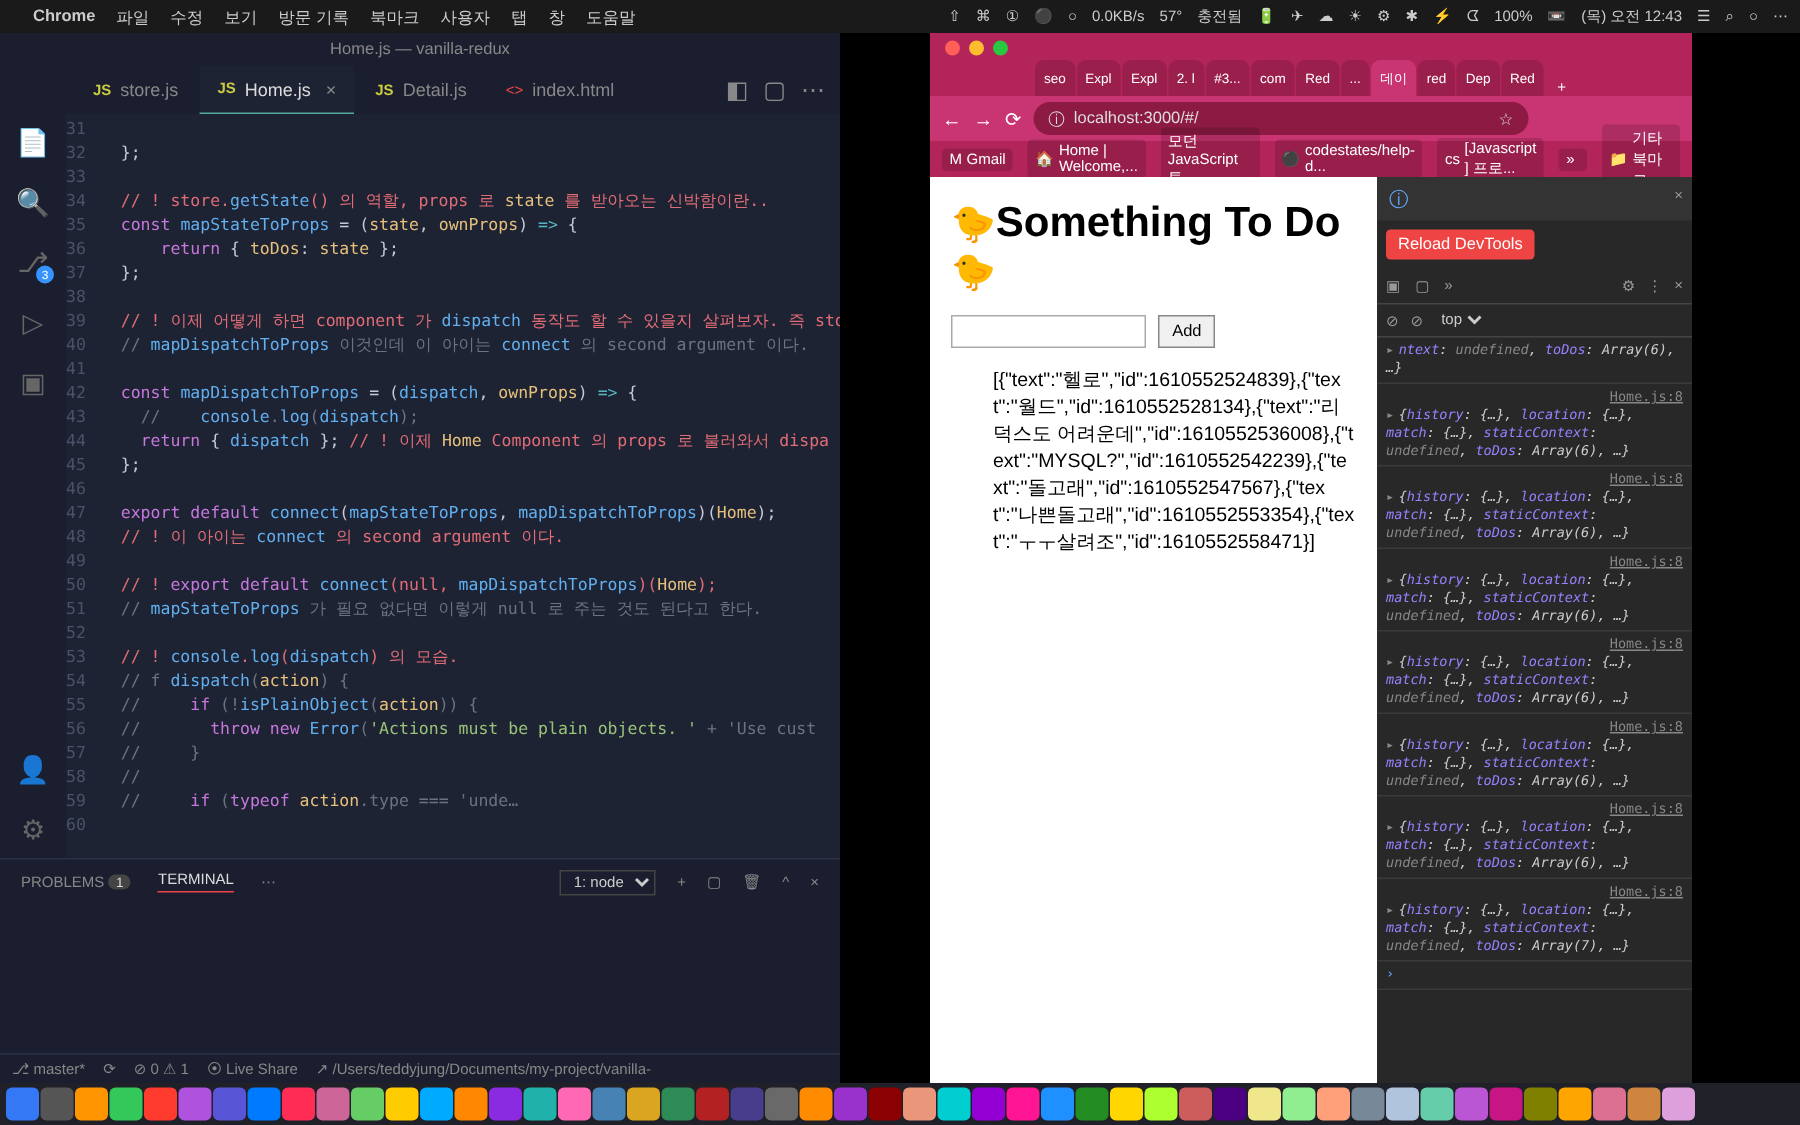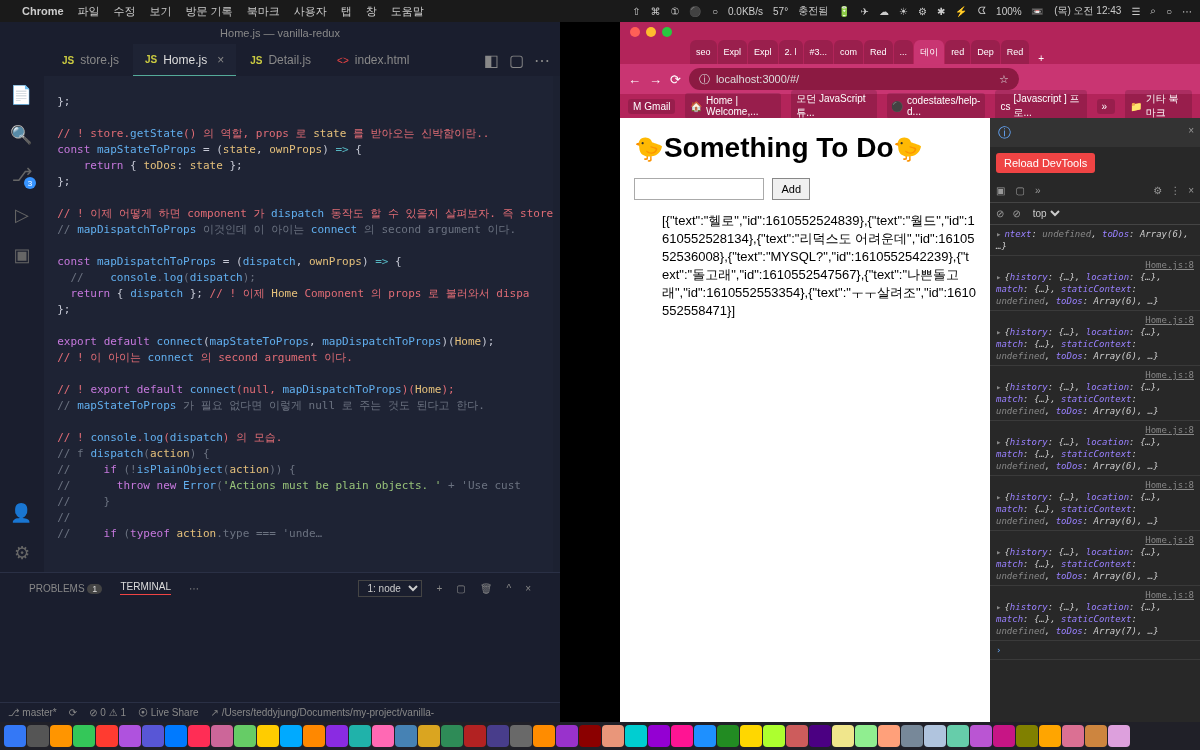--- a/index.html
+++ b/index.html
@@ -21,29 +21,29 @@
 .activity .icon{width:22px;height:22px;color:#666;display:flex;align-items:center;justify-content:center;font-size:18px}
 .activity .icon.badge{position:relative}
 .activity .icon.badge::after{content:"3";position:absolute;bottom:-3px;right:-3px;background:#3794ff;color:#fff;font-size:8px;width:12px;height:12px;border-radius:50%;display:flex;align-items:center;justify-content:center}
 .activity .bottom{margin-top:auto;margin-bottom:8px;display:flex;flex-direction:column;gap:18px}
 .editor{flex:1;display:flex;font-family:'Menlo',monospace;font-size:11px;line-height:16px;overflow:hidden;position:relative}
 .gutter{width:36px;text-align:right;color:#4a5268;padding-right:10px;padding-top:2px}
 .code{flex:1;padding-top:2px;color:#c5c8d4;white-space:pre}
 .minimap{width:42px;background:#1a1e2e;opacity:0.4}
 .c-kw{color:#c678dd}.c-fn{color:#61afef}.c-str{color:#98c379}.c-cm{color:#6b7280}.c-cm2{color:#e06c75}.c-v{color:#e5c07b}.c-op{color:#56b6c2}
 .terminal{height:130px;background:#1a1e2e;border-top:1px solid #2a3045}
-.term-tabs{height:30px;display:flex;align-items:center;padding:0 29px;gap:18px;font-size:10px;color:#888}
+.term-tabs{height:30px;display:flex;align-items:center;padding:0 14px;gap:18px;font-size:10px;color:#888}
 .term-tabs .active{color:#ddd;border-bottom:1px solid #ef4444;padding-bottom:2px}
 .term-tabs .badge{background:#444;color:#ddd;border-radius:8px;padding:0 5px;font-size:9px}
 .term-tabs .right{margin-left:auto;display:flex;gap:14px;align-items:center}
 .term-tabs select{background:#1a1e2e;color:#ccc;border:1px solid #444;font-size:10px;padding:1px 4px}
 .term-body{padding:4px 14px;font-family:'Menlo',monospace;font-size:11px;color:#ccc;line-height:15px}
 .term-body .y{color:#d19a66}
 .statusbar{height:20px;background:#1a1e2e;color:#888;display:flex;align-items:center;font-size:10px;padding:0 8px;gap:12px;border-top:1px solid #2a3045}
-.chrome{position:absolute;top:22px;left:620px;width:580px;height:700px;background:#fff;display:flex;flex-direction:column}
+.chrome{position:absolute;top:22px;left:620px;width:508px;height:700px;background:#fff;display:flex;flex-direction:column}
 .chrome-top{background:#b3245a}
 .chrome-dots{height:14px;display:flex;align-items:center;gap:6px;padding-left:10px;padding-top:6px}
 .chrome-dots span{width:10px;height:10px;border-radius:50%}
 .chrome-tabs{height:28px;display:flex;align-items:flex-end;padding-left:70px;gap:1px;font-size:10px}
 .chrome-tab{height:24px;padding:0 6px;display:flex;align-items:center;gap:3px;color:#fff;background:#9a1f4d;border-radius:6px 6px 0 0;max-width:48px;overflow:hidden;white-space:nowrap;font-size:9px}
 .chrome-tab.active{background:#c93572}
 .chrome-addr{height:30px;background:#c93572;display:flex;align-items:center;padding:0 8px;gap:8px}
 .chrome-addr .nav{color:#fff;font-size:13px}
 .chrome-addr .url{flex:1;max-width:330px;height:22px;background:#8c1a42;border-radius:11px;display:flex;align-items:center;padding:0 10px;color:#ddd;font-size:11px;gap:6px}
 .chrome-book{height:24px;background:#b3245a;display:flex;align-items:center;padding:0 8px;gap:10px;font-size:10px;color:#fff}
@@ -147,20 +147,51 @@
       <div class="icon">🔍</div>
       <div class="icon badge">⎇</div>
       <div class="icon">▷</div>
       <div class="icon">▣</div>
       <div class="bottom">
         <div class="icon">👤</div>
         <div class="icon">⚙</div>
       </div>
     </div>
     <div class="editor">
+      <div class="gutter" id="gutter">31
+32
+33
+34
+35
+36
+37
+38
+39
+40
+41
+42
+43
+44
+45
+46
+47
+48
+49
+50
+51
+52
+53
+54
+55
+56
+57
+58
+59
+60
+</div>
       <div class="code" id="code">
   };
 
   <span class="c-cm2">// ! store.<span class="c-fn">getState</span>() 의 역할, props 로 <span class="c-v">state</span> 를 받아오는 신박함이란..</span>
   <span class="c-kw">const</span> <span class="c-fn">mapStateToProps</span> = (<span class="c-v">state</span>, <span class="c-v">ownProps</span>) <span class="c-op">=&gt;</span> {
       <span class="c-kw">return</span> { <span class="c-v">toDos</span>: <span class="c-v">state</span> };
   };
 
   <span class="c-cm2">// ! 이제 어떻게 하면 component 가 <span class="c-fn">dispatch</span> 동작도 할 수 있을지 살펴보자. 즉 store</span>
   <span class="c-cm">// <span class="c-fn">mapDispatchToProps</span> 이것인데 이 아이는 <span class="c-fn">connect</span> 의 second argument 이다.</span>

